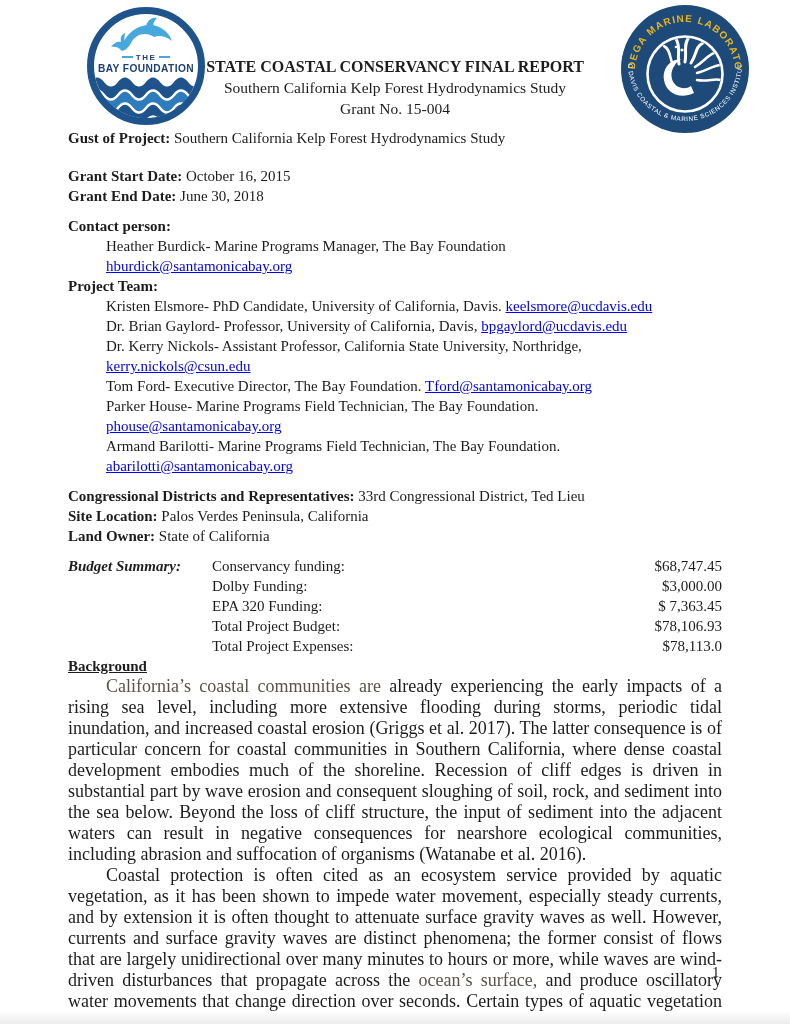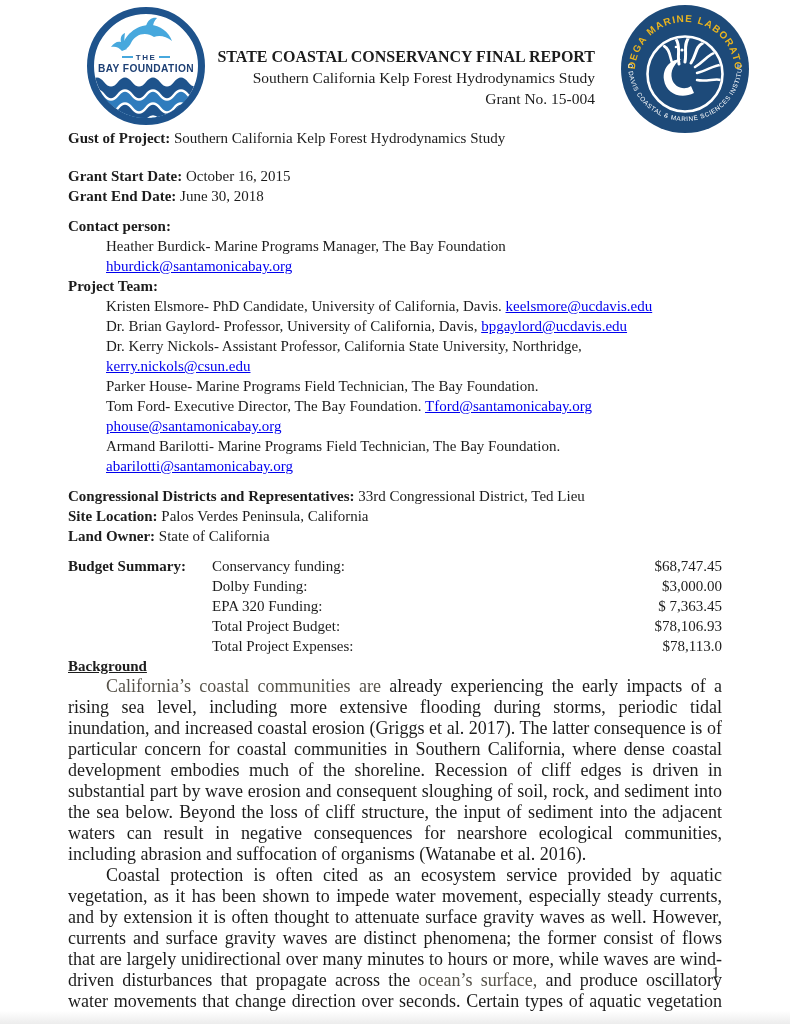--- a/index.html
+++ b/index.html
@@ -9,37 +9,37 @@
     width:790px;height:1024px;
     background:#ffffff;
     font-family:"Liberation Serif", serif;
     color:#1c1c1c;
     overflow:hidden;
   }
   
   .logo-bay{position:absolute;left:86px;top:6px;width:120px;height:120px;}
   .logo-bodega{position:absolute;left:618px;top:2px;width:134px;height:134px;}
   .title-block{
-    position:absolute;left:195px;top:46px;width:400px;
-    text-align:right;font-size:15.5px;line-height:21px;
+    position:absolute;left:195px;top:56px;width:400px;
+    text-align:center;font-size:15.5px;line-height:21px;
   }
   .title-block .main{font-weight:bold;font-size:16px;}
   
   .content{
     position:absolute;left:68px;top:128px;width:654px;
     font-size:15px;line-height:20px;
   }
   .b{font-weight:bold;}
   .gap18{margin-top:18px;}
   .gap10{margin-top:10px;}
   .indent{padding-left:38px;}
   a.email{color:#0000EE;text-decoration:underline;cursor:pointer;}
   
   .budget-row{display:flex;}
-  .bs-label{width:144px;flex:0 0 144px;font-weight:bold;}
+  .bs-label{width:144px;flex:0 0 144px;font-weight:bold;font-style:italic;}
   .bs-item{width:193px;flex:0 0 193px;}
   .bs-amount{flex:1;text-align:right;}
   
   .bg-heading{font-weight:bold;margin-top:0px;text-decoration:underline;}
   p.para{
     margin:0;text-align:justify;text-indent:38px;
     font-size:18px;line-height:21px;
   }
   .graytxt{color:#57534a;}
   
@@ -128,22 +128,22 @@
 
     <div class="gap10">
       <div class="b">Contact person:</div>
       <div class="indent">Heather Burdick- Marine Programs Manager, The Bay Foundation</div>
       <div class="indent"><a class="email">hburdick@santamonicabay.org</a></div>
       <div class="b">Project Team:</div>
       <div class="indent"><span>Kristen Elsmore- PhD Candidate, University of California, Davis. </span><a class="email">keelsmore@ucdavis.edu</a></div>
       <div class="indent"><span>Dr. Brian Gaylord- Professor, University of California, Davis, </span><a class="email">bpgaylord@ucdavis.edu</a></div>
       <div class="indent"><span>Dr. Kerry Nickols- Assistant Professor, California State University, Northridge,</span></div>
       <div class="indent"><a class="email">kerry.nickols@csun.edu</a></div>
+      <div class="indent"><span>Tom Ford- Executive Director, The Bay Foundation. </span><a class="email">Tford@santamonicabay.org</a></div>
       <div class="indent"><span>Parker House- Marine Programs Field Technician, The Bay Foundation.</span></div>
-      <div class="indent"><span>Tom Ford- Executive Director, The Bay Foundation. </span><a class="email">Tford@santamonicabay.org</a></div>
       <div class="indent"><a class="email">phouse@santamonicabay.org</a></div>
       <div class="indent"><span>Armand Barilotti- Marine Programs Field Technician, The Bay Foundation.</span></div>
       <div class="indent"><a class="email">abarilotti@santamonicabay.org</a></div>
     </div>
 
     <div class="gap10">
       <div><span class="b">Congressional Districts and Representatives:</span><span> 33rd Congressional District, Ted Lieu</span></div>
       <div><span class="b">Site Location:</span><span> Palos Verdes Peninsula, California</span></div>
       <div><span class="b">Land Owner:</span><span>  State of California</span></div>
     </div>

